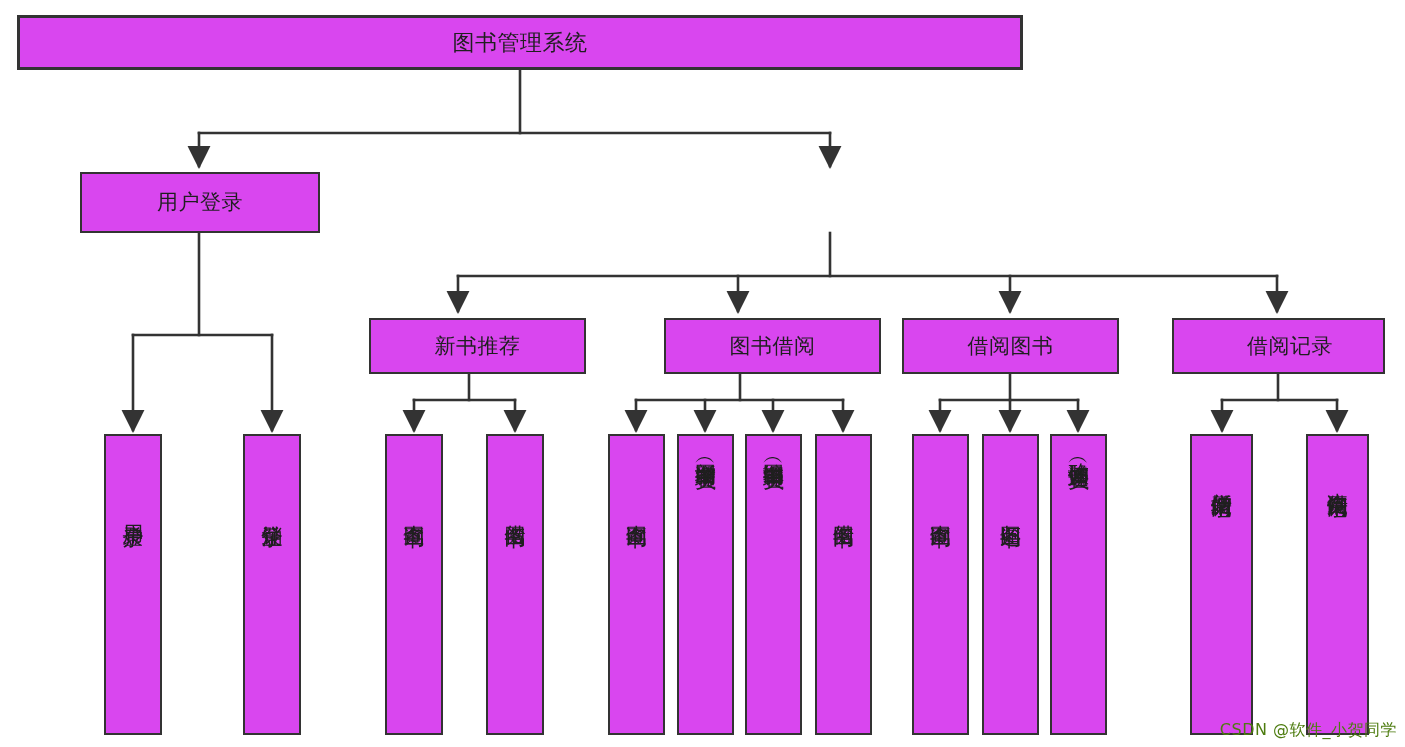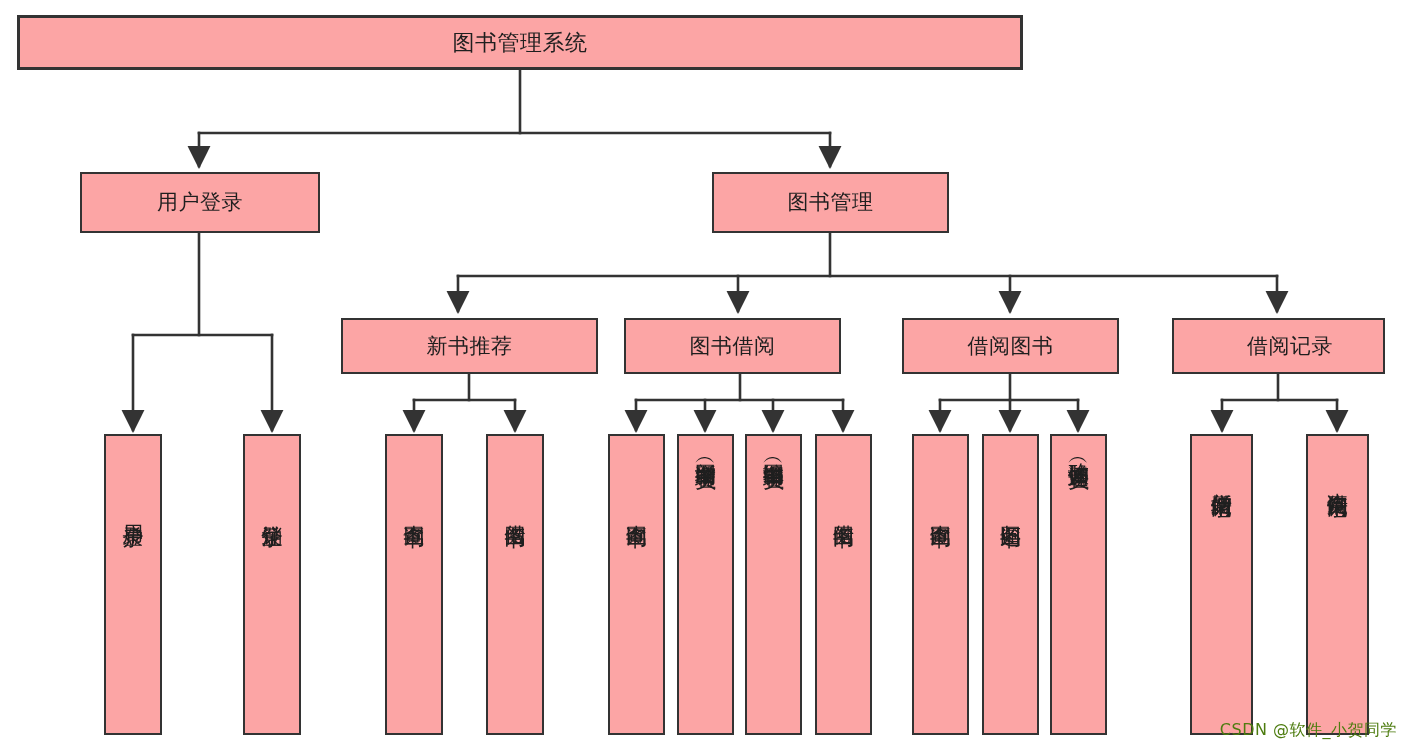--- a/index.html
+++ b/index.html
@@ -19,21 +19,21 @@
   #edges{
     position:absolute;
     left:0;top:0;
     width:1405px;height:747px;
     pointer-events:none;
   }
   .node{
     position:absolute;
     box-sizing:border-box;
     border:2.5px solid #333333;
-    background:#fca5a5;
+    background:#d946ef;
     display:flex;
     align-items:center;
     justify-content:center;
     text-align:center;
     z-index:2;
   }
   .node .lbl{
     font-size:21px;
     line-height:1.25;
     letter-spacing:0.5px;
@@ -131,28 +131,25 @@
     </g>
   </svg>
 
   <div class="node root" style="left:17px;top:15px;width:1006px;height:55px;">
     <span class="lbl">图书管理系统</span>
   </div>
 
   <div class="node mid" style="left:80px;top:172px;width:240px;height:61px;">
     <span class="lbl">用户登录</span>
   </div>
-  <div class="node mid" style="left:712px;top:172px;width:237px;height:61px;">
-    <span class="lbl">图书管理</span>
-  </div>
-
-  <div class="node mid" style="left:341px;top:318px;width:257px;height:56px;">
+
+  <div class="node mid" style="left:369px;top:318px;width:217px;height:56px;">
     <span class="lbl">新书推荐</span>
   </div>
-  <div class="node mid" style="left:624px;top:318px;width:217px;height:56px;">
+  <div class="node mid" style="left:664px;top:318px;width:217px;height:56px;">
     <span class="lbl">图书借阅</span>
   </div>
   <div class="node mid" style="left:902px;top:318px;width:217px;height:56px;">
     <span class="lbl">借阅图书</span>
   </div>
   <div class="node mid" style="left:1172px;top:318px;width:213px;height:56px;padding-left:23px;">
     <span class="lbl">借阅记录</span>
   </div>
 
   <div class="node leaf" style="left:104px;top:434px;width:58px;height:301px;padding-top:72px;">

